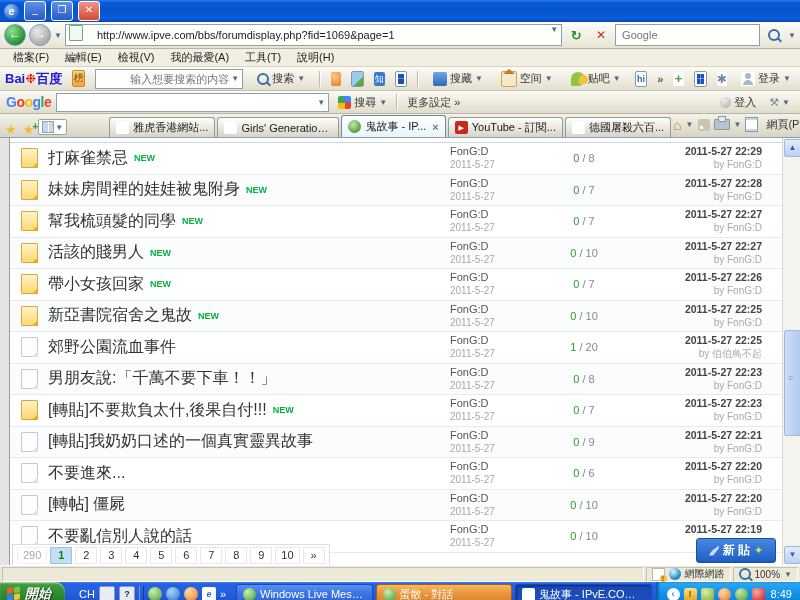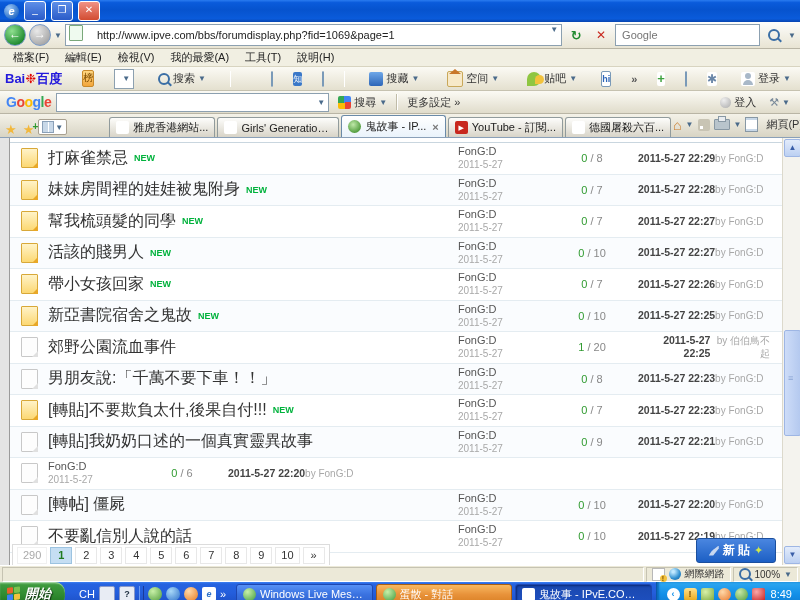--- a/index.html
+++ b/index.html
@@ -42,21 +42,21 @@
   .mag{width:8px;height:8px;border:2px solid #3A6EA5;border-radius:50%;position:relative;display:inline-block;}
   .mag::after{content:"";position:absolute;width:5px;height:2px;background:#3A6EA5;
     transform:rotate(45deg);right:-4px;bottom:-2px;}
 
   
   #menubar{height:17px;display:flex;align-items:center;gap:2px;padding:0 6px;
     background:#F1EFE2;border-bottom:1px solid #D8D4C0;}
   .menu-item{padding:1px 7px;color:#222;cursor:default;}
 
   
-  #baidubar{height:23px;display:flex;align-items:center;gap:20px;padding:0 5px;
+  #baidubar{height:23px;display:flex;align-items:center;gap:10px;padding:0 5px;
     background:linear-gradient(180deg,#FBFAF4,#E4E0CF);border-bottom:1px solid #C6C2B0;}
   .bd-logo{font-weight:bold;font-size:13px;white-space:nowrap;}
   .bd-logo .bai{color:#2319DC;}
   .bd-logo .paw{color:#E10500;}
   .bd-logo .du{color:#2319DC;}
   .bd-rank{width:15px;height:15px;background:linear-gradient(180deg,#FFD781,#F2A63C);
     border:1px solid #C98A2A;border-radius:2px;color:#7A4A00;font-size:10px;line-height:14px;text-align:center;}
   .bd-input{width:185px;display:flex;align-items:center;height:18px;background:#fff;
     border:1px solid #8CA0B0;padding:0 3px;}
   .bd-input input{flex:1;width:100%;border:0;outline:none;font-size:11px;color:#888;text-align:right;
@@ -145,21 +145,21 @@
   .page-ic.unread{background:linear-gradient(180deg,#FFF3C8,#FCD873);border-color:#D8A838;}
   .page-ic.unread::after{border-bottom-color:#E8A828;}
   .c-title{flex:1;display:flex;align-items:center;min-width:0;}
   .t-link{color:#333;font-size:16px;white-space:nowrap;overflow:hidden;text-overflow:ellipsis;cursor:pointer;}
   .t-new{color:#00B23C;font-size:9px;font-weight:bold;margin-left:6px;}
   .c-author{flex:0 0 88px;display:flex;flex-direction:column;line-height:13px;}
   .a-name{color:#555;cursor:pointer;}
   .a-date{color:#A8A8A8;font-size:10px;}
   .c-nums{flex:0 0 92px;text-align:center;color:#888;}
   .n-re{color:#2F9A2F;}
-  .c-last{flex:0 0 132px;display:flex;flex-direction:row;line-height:13px;text-align:right;padding-right:13px;}
+  .c-last{flex:0 0 132px;display:flex;flex-direction:column;line-height:13px;text-align:right;padding-right:21px;}
   .l-date{color:#444;font-weight:bold;font-size:10.5px;cursor:pointer;}
   .l-by{color:#A8A8A8;font-size:10px;cursor:pointer;}
 
   .pager{position:absolute;left:12px;top:406px;display:inline-flex;gap:3px;align-items:center;
     border:1px solid #DCDCDC;background:#fff;padding:2px 4px;}
   .pg{min-width:10px;height:15px;line-height:15px;padding:0 5px;text-align:center;color:#333;
     background:#fff;border:1px solid #E8E8E8;cursor:pointer;font-size:11px;}
   .pg.muted{color:#AAA;border-color:#F0F0F0;}
   .pg.active{background:#C5DEF3;border-color:#9CC3E0;color:#1F7A1F;font-weight:bold;}
 
@@ -642,20 +642,24 @@
           <div class="c-last">
             <span class="l-date">2011-5-27 22:21</span>
             <span class="l-by">by FonG:D</span>
           </div>
         </div>
 
         <div class="trow">
           <div class="c-icon">
             <span class="page-ic read"></span>
           </div>
+          <div class="c-title">
+            <span class="t-link">不要進來...</span>
+
+          </div>
           <div class="c-author">
             <span class="a-name">FonG:D</span>
             <span class="a-date">2011-5-27</span>
           </div>
           <div class="c-nums">
             <span class="n-re">0</span>
             <span class="n-sep">/</span>
             <span class="n-vw">6</span>
           </div>
           <div class="c-last">

